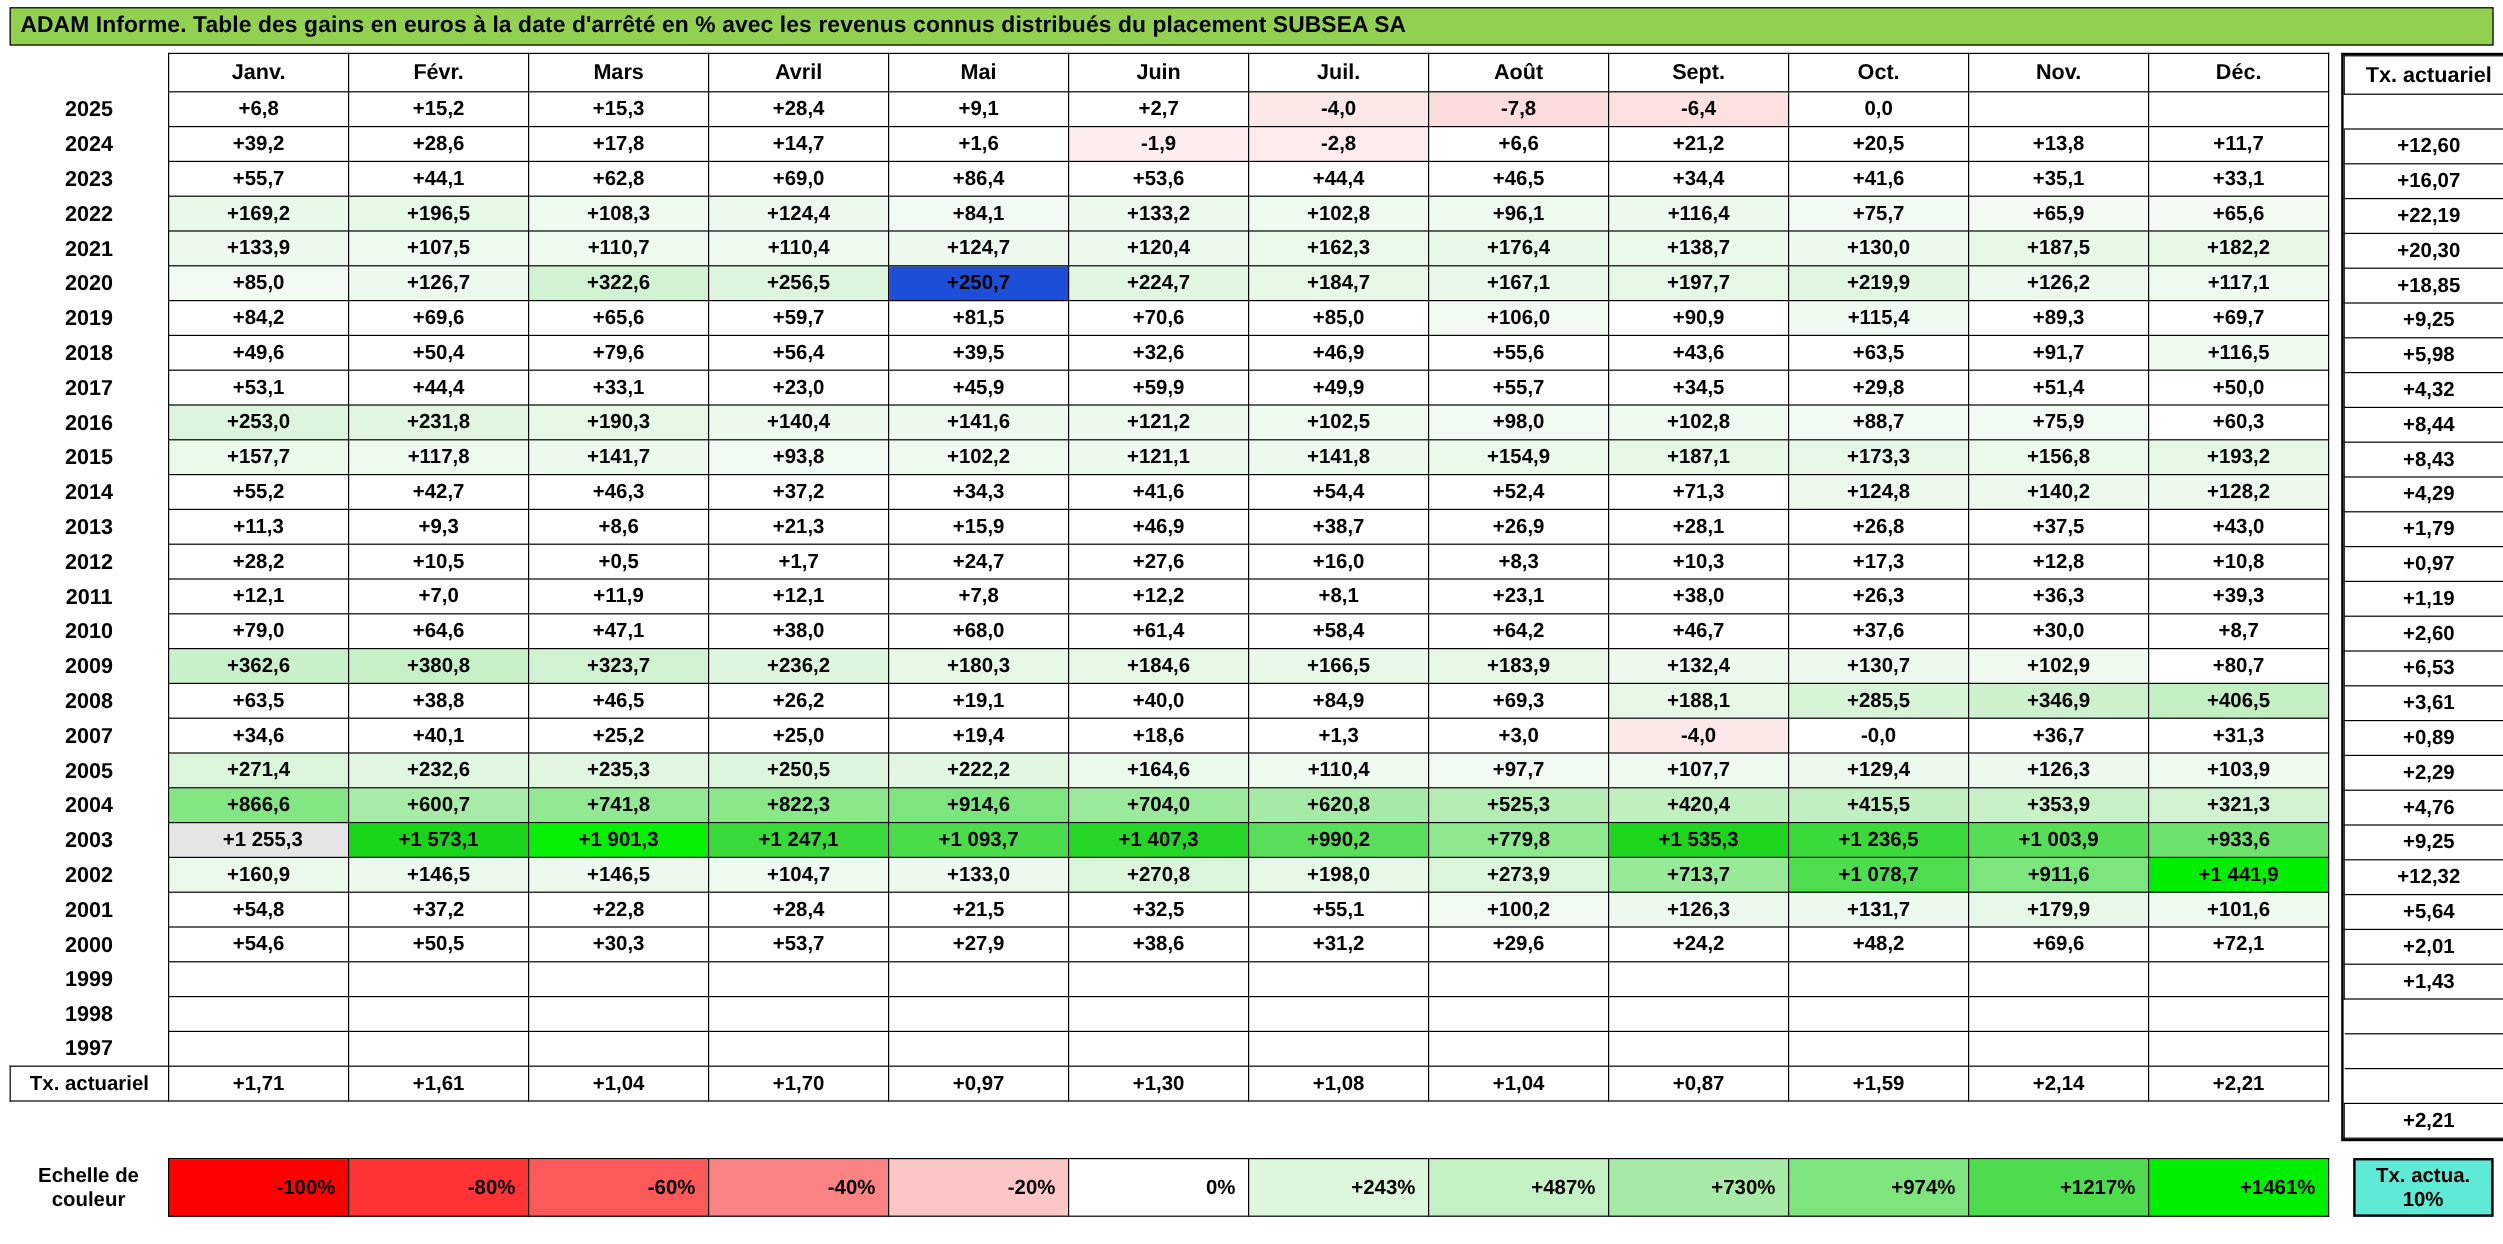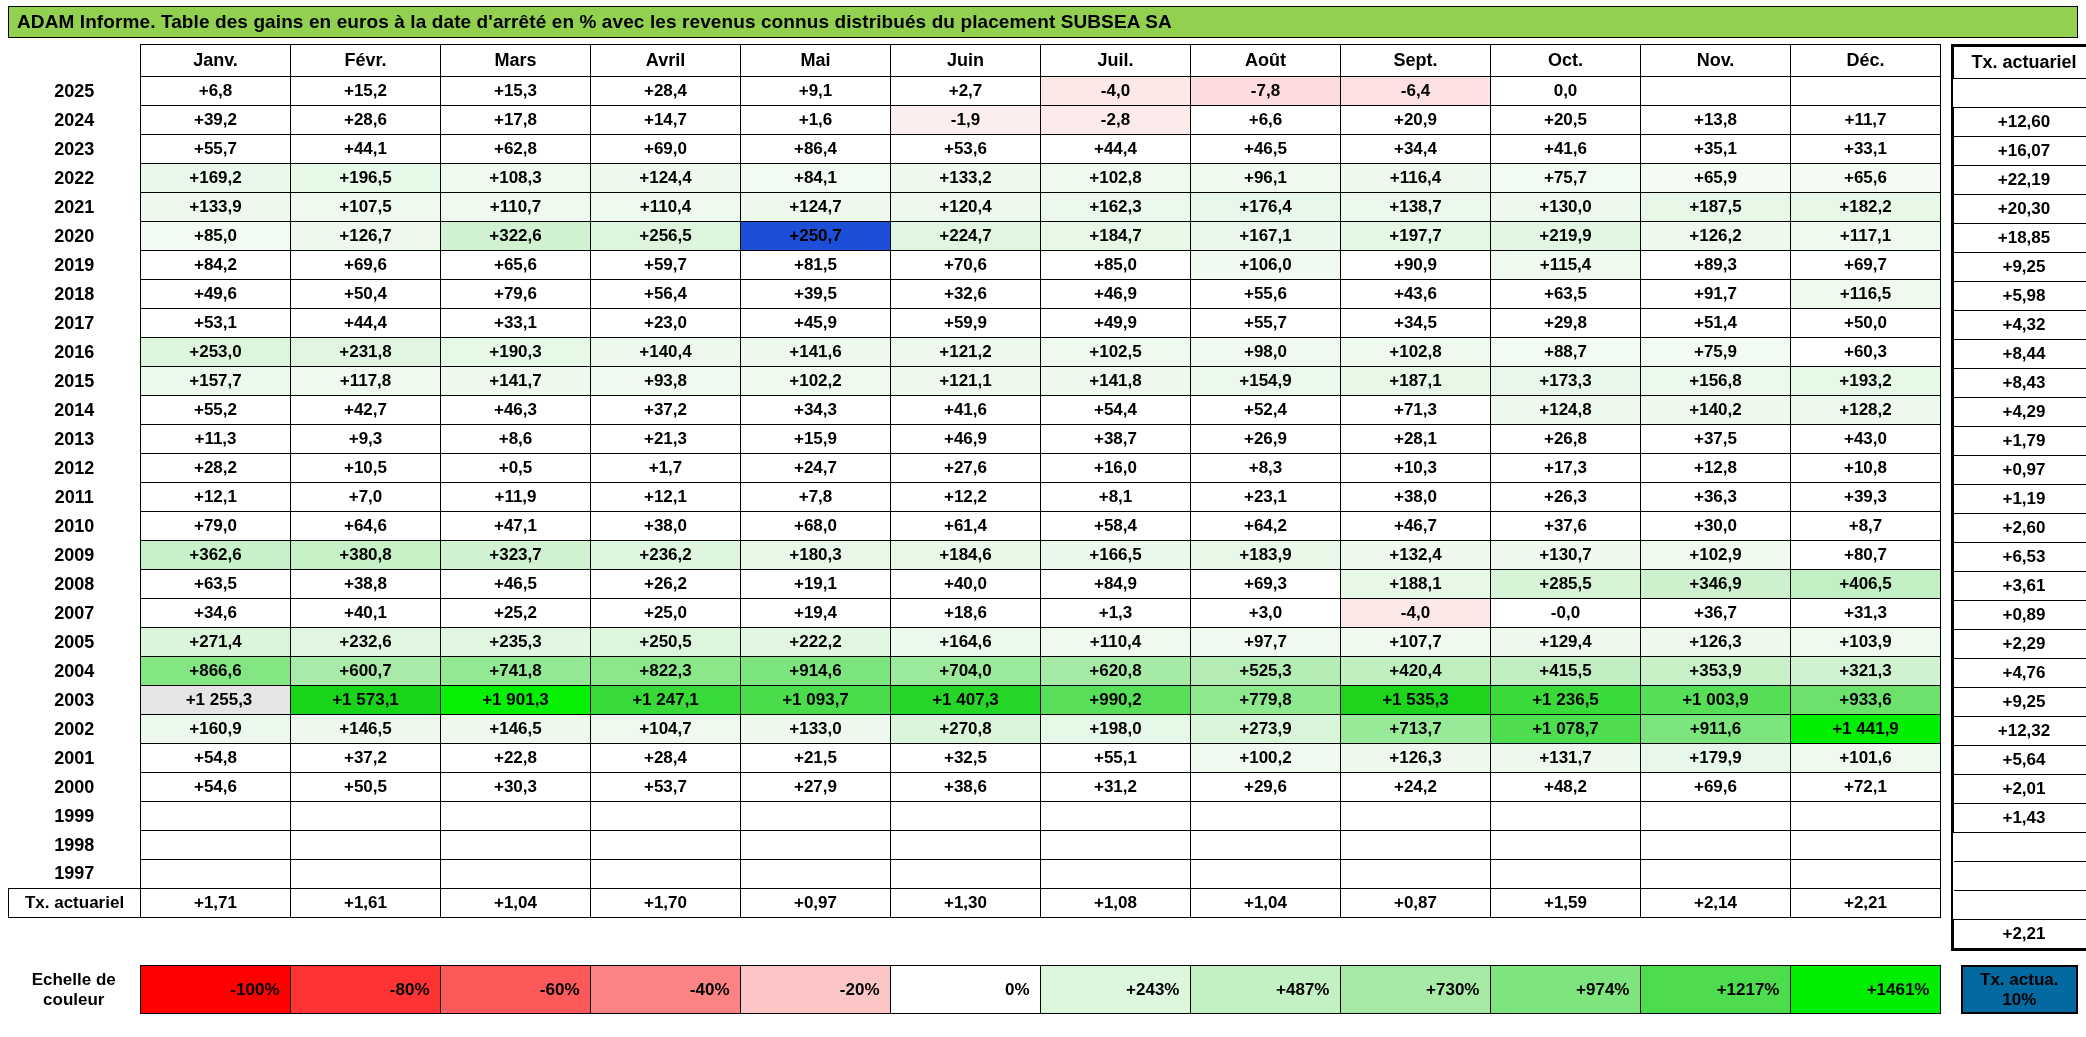--- a/index.html
+++ b/index.html
@@ -180,21 +180,21 @@
           <tr>
             <td class="year-label blank-left">2024</td>
             <td style="background: rgb(255, 255, 255);">+39,2</td>
             <td style="background: rgb(255, 255, 255);">+28,6</td>
             <td style="background: rgb(255, 255, 255);">+17,8</td>
             <td style="background: rgb(255, 255, 255);">+14,7</td>
             <td style="background: rgb(255, 255, 255);">+1,6</td>
             <td style="background: rgb(253, 238, 238);">-1,9</td>
             <td style="background: rgb(253, 234, 234);">-2,8</td>
             <td style="background: rgb(255, 255, 255);">+6,6</td>
-            <td style="background: rgb(255, 255, 255);">+20,9</td>
+            <td style="background: rgb(255, 255, 255);">+21,2</td>
             <td style="background: rgb(255, 255, 255);">+20,5</td>
             <td style="background: rgb(255, 255, 255);">+13,8</td>
             <td style="background: rgb(255, 255, 255);">+11,7</td>
           </tr>
           <tr>
             <td class="year-label blank-left">2023</td>
             <td style="background: rgb(255, 255, 255);">+55,7</td>
             <td style="background: rgb(255, 255, 255);">+44,1</td>
             <td style="background: rgb(255, 255, 255);">+62,8</td>
             <td style="background: rgb(255, 255, 255);">+69,0</td>
@@ -717,18 +717,18 @@
             <td class="scale-cell" style="background: rgb(255, 255, 255);">0%</td>
             <td class="scale-cell" style="background: rgb(221, 247, 221);">+243%</td>
             <td class="scale-cell" style="background: rgb(195, 241, 195);">+487%</td>
             <td class="scale-cell" style="background: rgb(166, 234, 166);">+730%</td>
             <td class="scale-cell" style="background: rgb(126, 229, 126);">+974%</td>
             <td class="scale-cell" style="background: rgb(77, 220, 77);">+1217%</td>
             <td class="scale-cell" style="background: rgb(0, 239, 0);">+1461%</td>
           </tr>
         </tbody>
     </table>
-    <div class="legend-tx" style="background: #0369a1;">
+    <div class="legend-tx" style="background: #5eead4;">
       <span id="legend-tx-label">Tx. actua. 10%</span>
     </div>
   </div>
 
 </div>
 
 </body></html>

